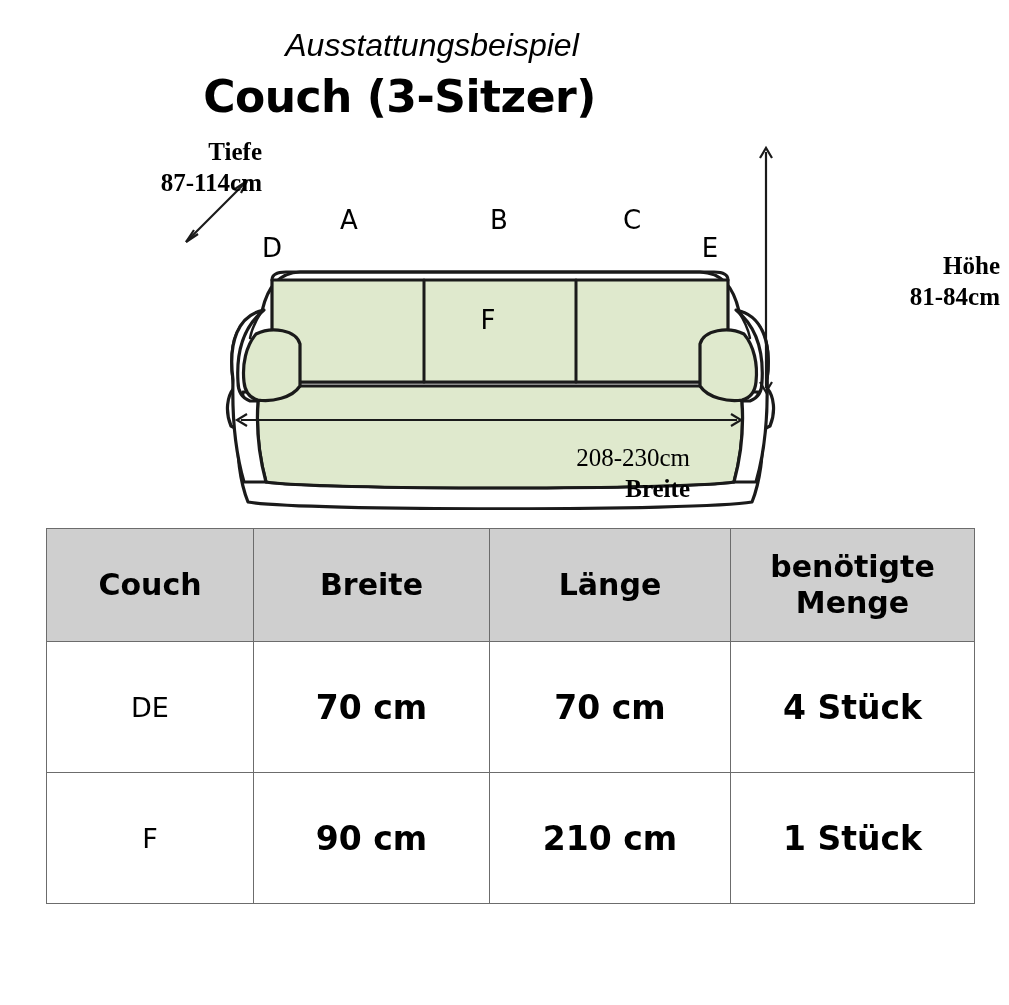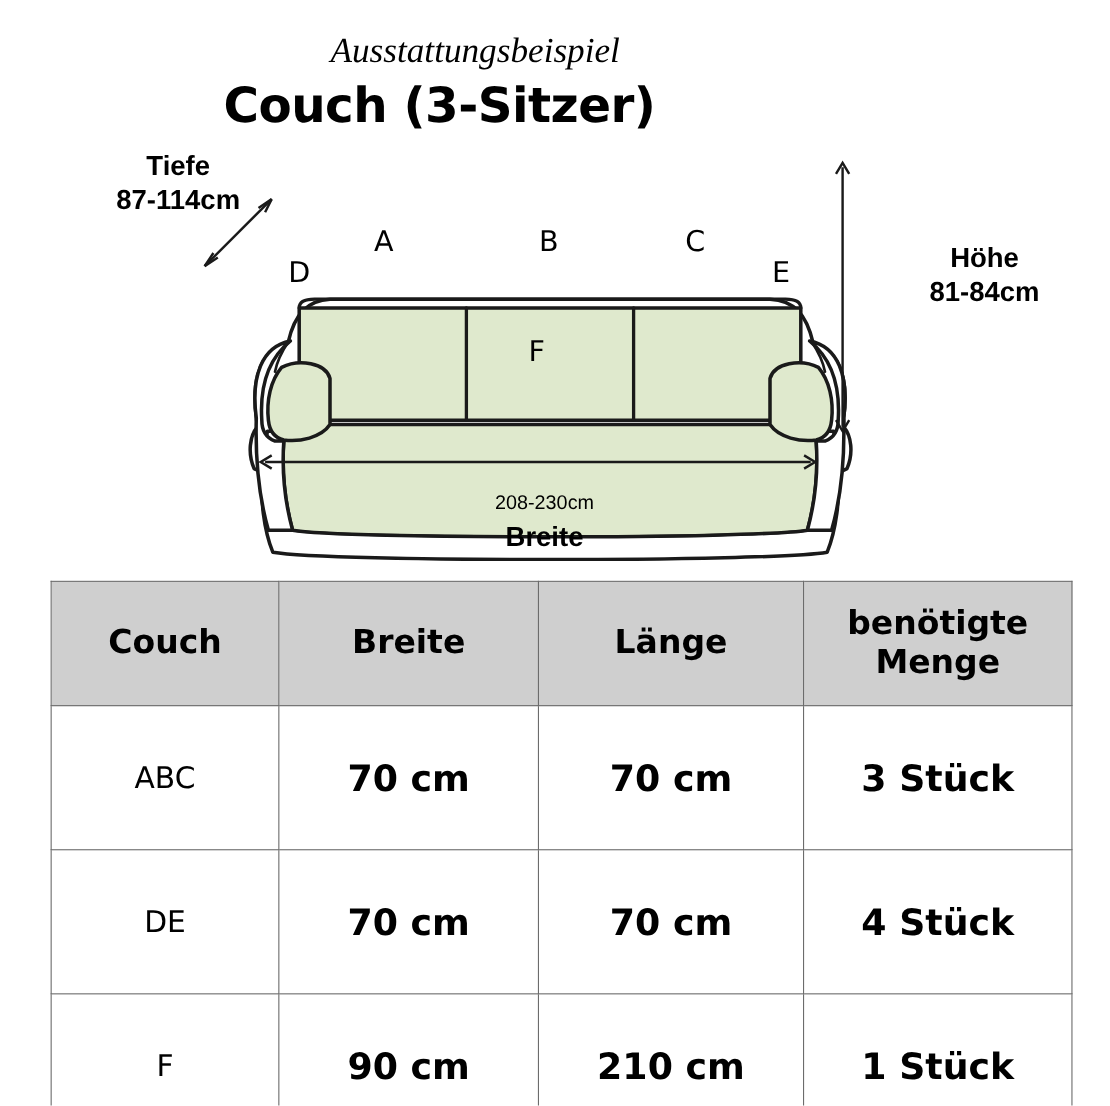--- a/index.html
+++ b/index.html
@@ -21,21 +21,21 @@
     inset: 0;
   }
 
   
   .subtitle {
     position: absolute;
     top: 26px;
     left: 0;
     width: 864px;
     text-align: center;
-    font-family: Liberation Serif, serif;
+    font-family: Liberation Sans, sans-serif;
     font-style: italic;
     font-size: 32px;
     line-height: 38px;
     color: #000;
   }
   .title {
     position: absolute;
     top: 70px;
     left: 0;
     width: 799px;
@@ -67,49 +67,49 @@
     font-family: "DejaVu Sans", sans-serif;
     font-size: 26px;
     color: #000;
     text-align: center;
     width: 40px;
   }
 
   
   .dim-text {
     position: absolute;
-    font-family: Liberation Sans, sans-serif;
-    color: #000;
-    text-align: center;
+    font-family: Liberation Serif, serif;
+    color: #000;
+    text-align: right;
   }
   .dim-text .lbl {
     font-weight: bold;
     font-size: 25px;
     line-height: 31px;
     display: block;
   }
   .dim-text .val {
-    font-size: 18px;
+    font-size: 25px;
     line-height: 31px;
     display: block;
   }
   .dim-text .val-bold {
     font-weight: bold;
     font-size: 25px;
     line-height: 31px;
     display: block;
   }
 
   #depth-text {
     top: 6px;
     left: 62px;
     width: 200px;
   }
   #height-text {
-    top: 90px;
+    top: 120px;
     left: 790px;
     width: 210px;
   }
   #width-text {
     top: 312px;
     left: 300px;
     width: 390px;
   }
 
   
@@ -303,26 +303,20 @@
     <thead>
       <tr>
         <th>Couch</th>
         <th>Breite</th>
         <th>Länge</th>
         <th>benötigte Menge</th>
       </tr>
     </thead>
     <tbody>
       <tr>
-        <td class="part">ABC</td>
-        <td class="num">70 cm</td>
-        <td class="num">70 cm</td>
-        <td class="num">3 Stück</td>
-      </tr>
-      <tr>
         <td class="part">DE</td>
         <td class="num">70 cm</td>
         <td class="num">70 cm</td>
         <td class="num">4 Stück</td>
       </tr>
       <tr>
         <td class="part">F</td>
         <td class="num">90 cm</td>
         <td class="num">210 cm</td>
         <td class="num">1 Stück</td>

